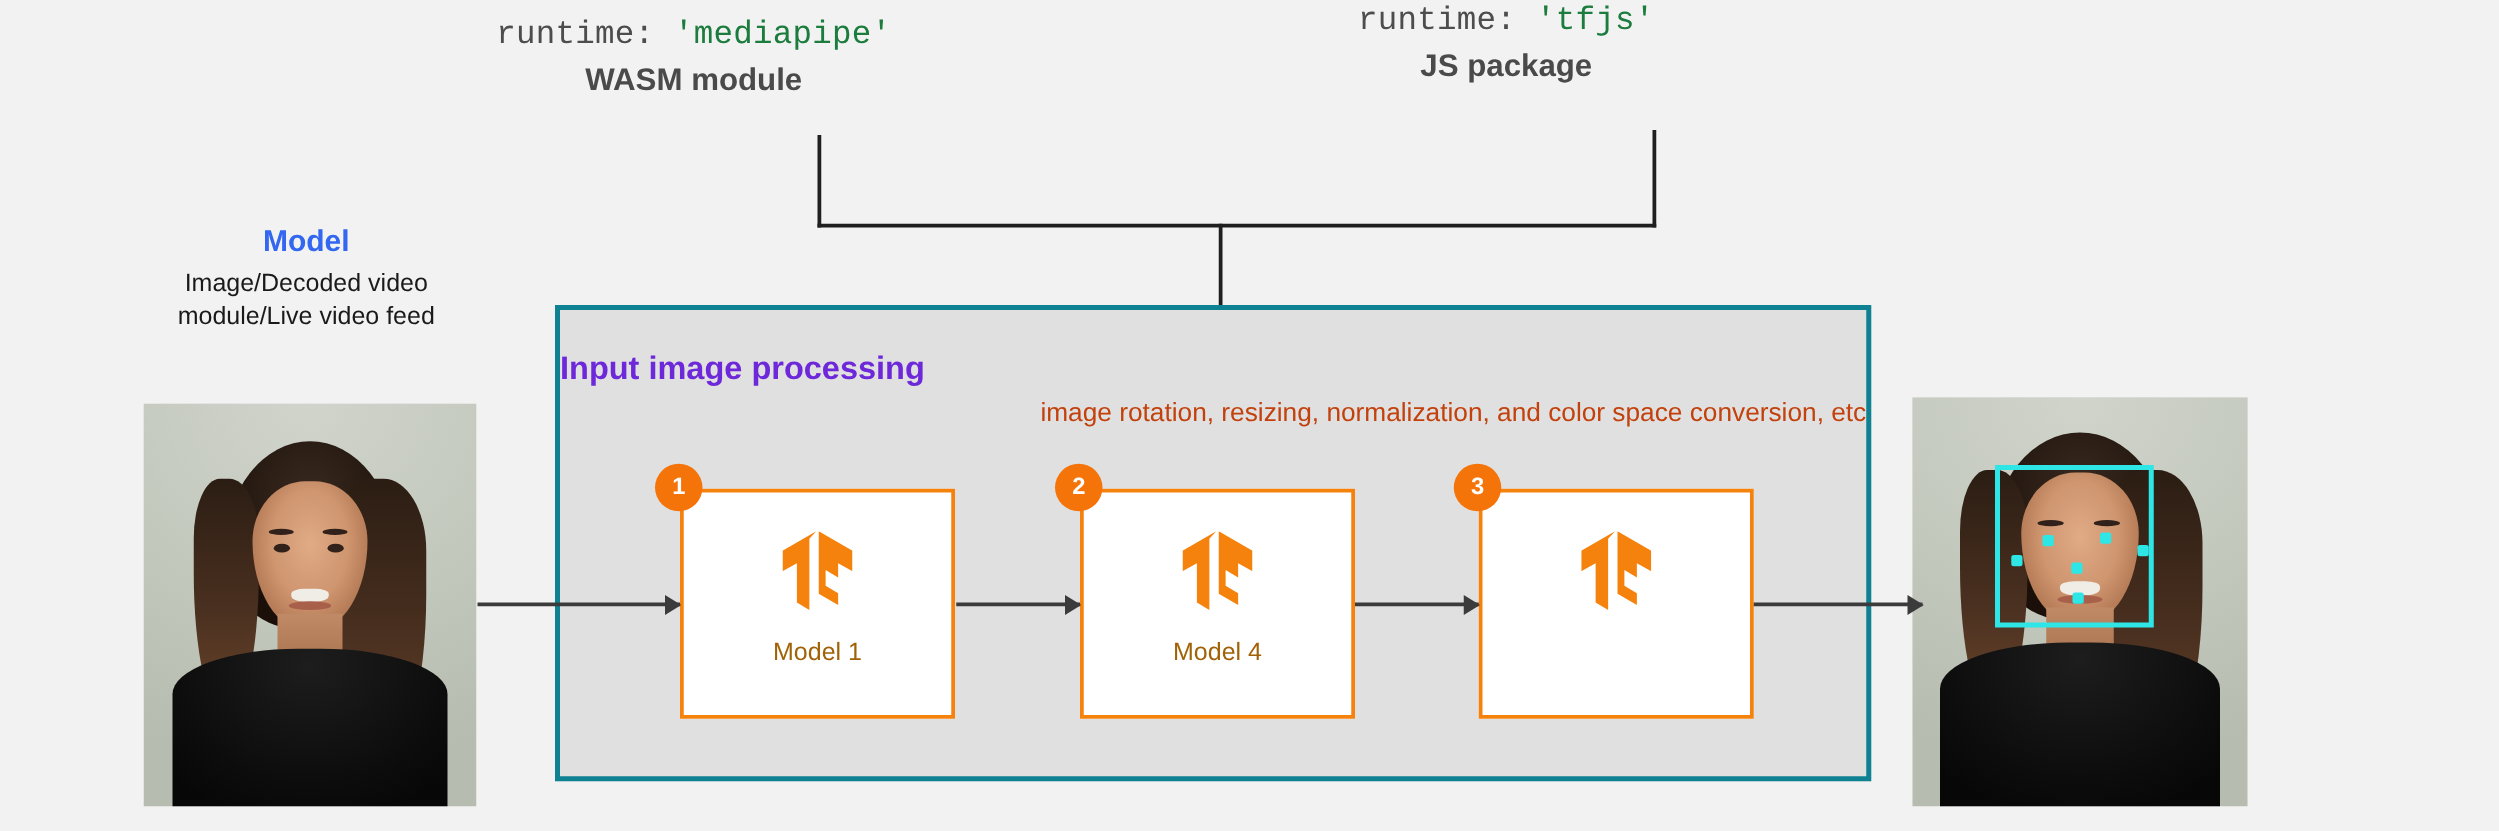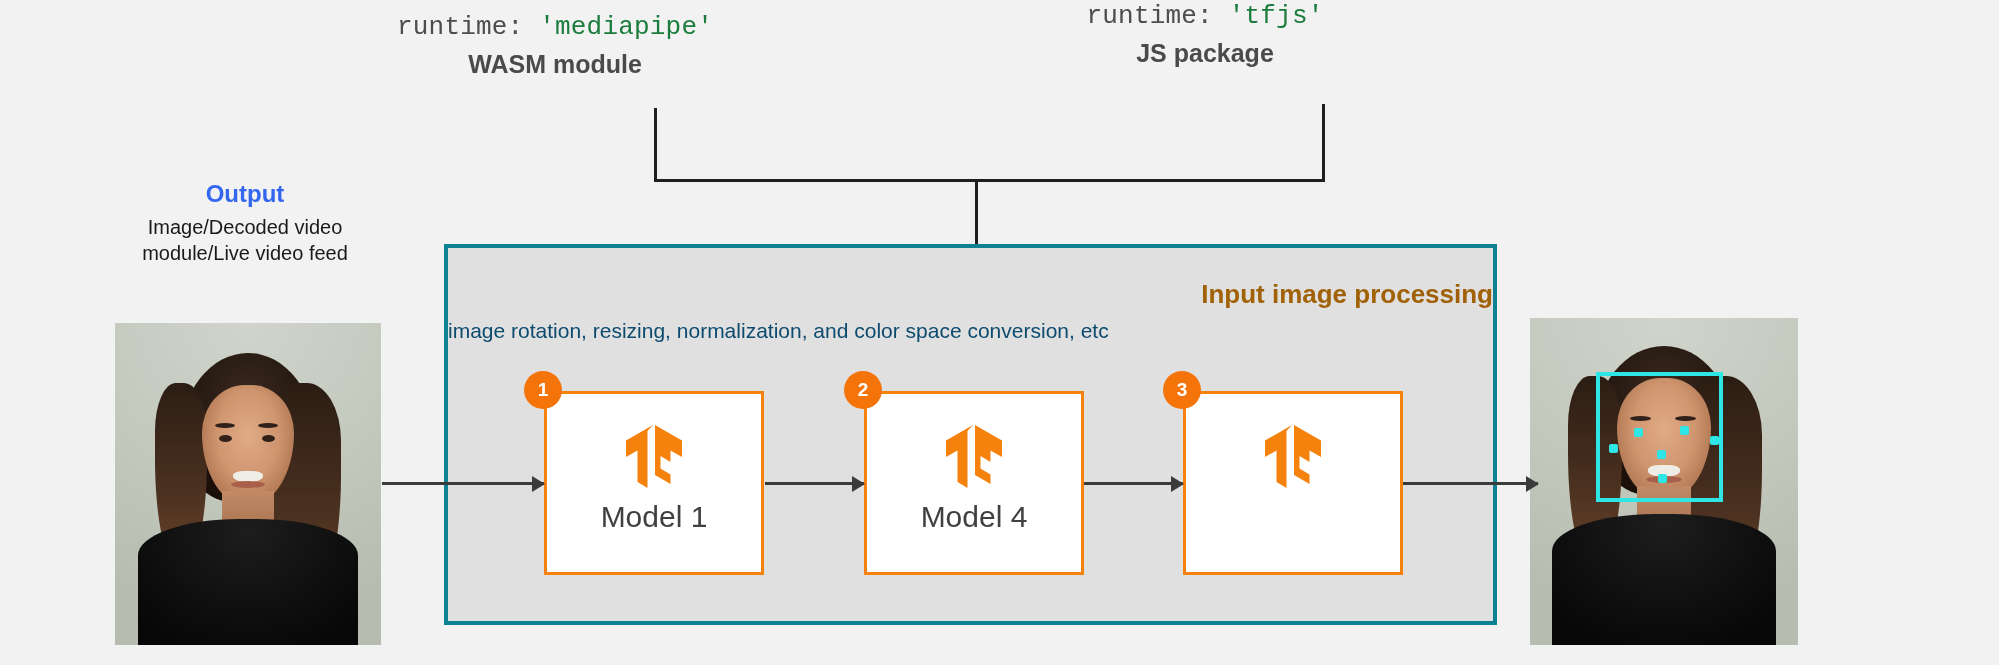--- a/index.html
+++ b/index.html
@@ -64,36 +64,36 @@
     left: 444px;
     top: 244px;
     width: 1053px;
     height: 381px;
     background: #e0e0e0;
     border: 4px solid #0e8293;
     box-sizing: border-box;
   }
   .panel-title {
     position: absolute;
-    left: 16px;
+    left: 0;
     right: 0;
     top: 31px;
-    text-align: right;
+    text-align: left;
     font-size: 26px;
     font-weight: bold;
-    color: #a16207;
+    color: #6d28d9;
   }
   .panel-sub {
     position: absolute;
     left: 0;
     right: 0;
     top: 71px;
-    text-align: left;
+    text-align: right;
     font-size: 21px;
-    color: #0c4a6e;
+    color: #c2410c;
   }
 
   
   .model-box {
     position: absolute;
     width: 220px;
     height: 184px;
     background: #ffffff;
     border: 3px solid #f5820d;
     box-sizing: border-box;
@@ -126,22 +126,22 @@
     top: 31px;
     width: 56px;
     height: 64px;
   }
   .model-label {
     position: absolute;
     left: 0;
     right: 0;
     bottom: 38px;
     text-align: center;
-    font-size: 30px;
-    color: #404040;
+    font-size: 20px;
+    color: #a16207;
   }
 
   
   .arrow {
     position: absolute;
     height: 3px;
     background: #3b3b3b;
     top: 482px;
     z-index: 5;
   }
@@ -272,21 +272,21 @@
     <div class="runtime-code"><span>runtime: </span><span class="val">'tfjs'</span></div>
     <div class="runtime-sub">JS package</div>
   </div>
 
   <div class="conn conn-v-left"></div>
   <div class="conn conn-v-right"></div>
   <div class="conn conn-h"></div>
   <div class="conn conn-v-stem"></div>
 
   <div class="side-caption" id="caption-input">
-    <div class="side-title">Output</div>
+    <div class="side-title">Model</div>
     <div class="side-desc">Image/Decoded video module/Live video feed</div>
   </div>
 
 
   <div class="photo" id="photo-input">
     <div class="ph-bg"></div>
     <div class="ph-hair" style="top:30px;width:136px;height:150px;border-radius:50% 50% 42% 42% / 58% 58% 42% 42%;"></div>
     <div class="ph-hair-side" style="left:40px;top:60px;width:52px;height:190px;"></div>
     <div class="ph-hair-side" style="left:150px;top:60px;width:76px;height:230px;"></div>
     <div class="ph-face" style="top:62px;width:92px;height:120px;"></div>

